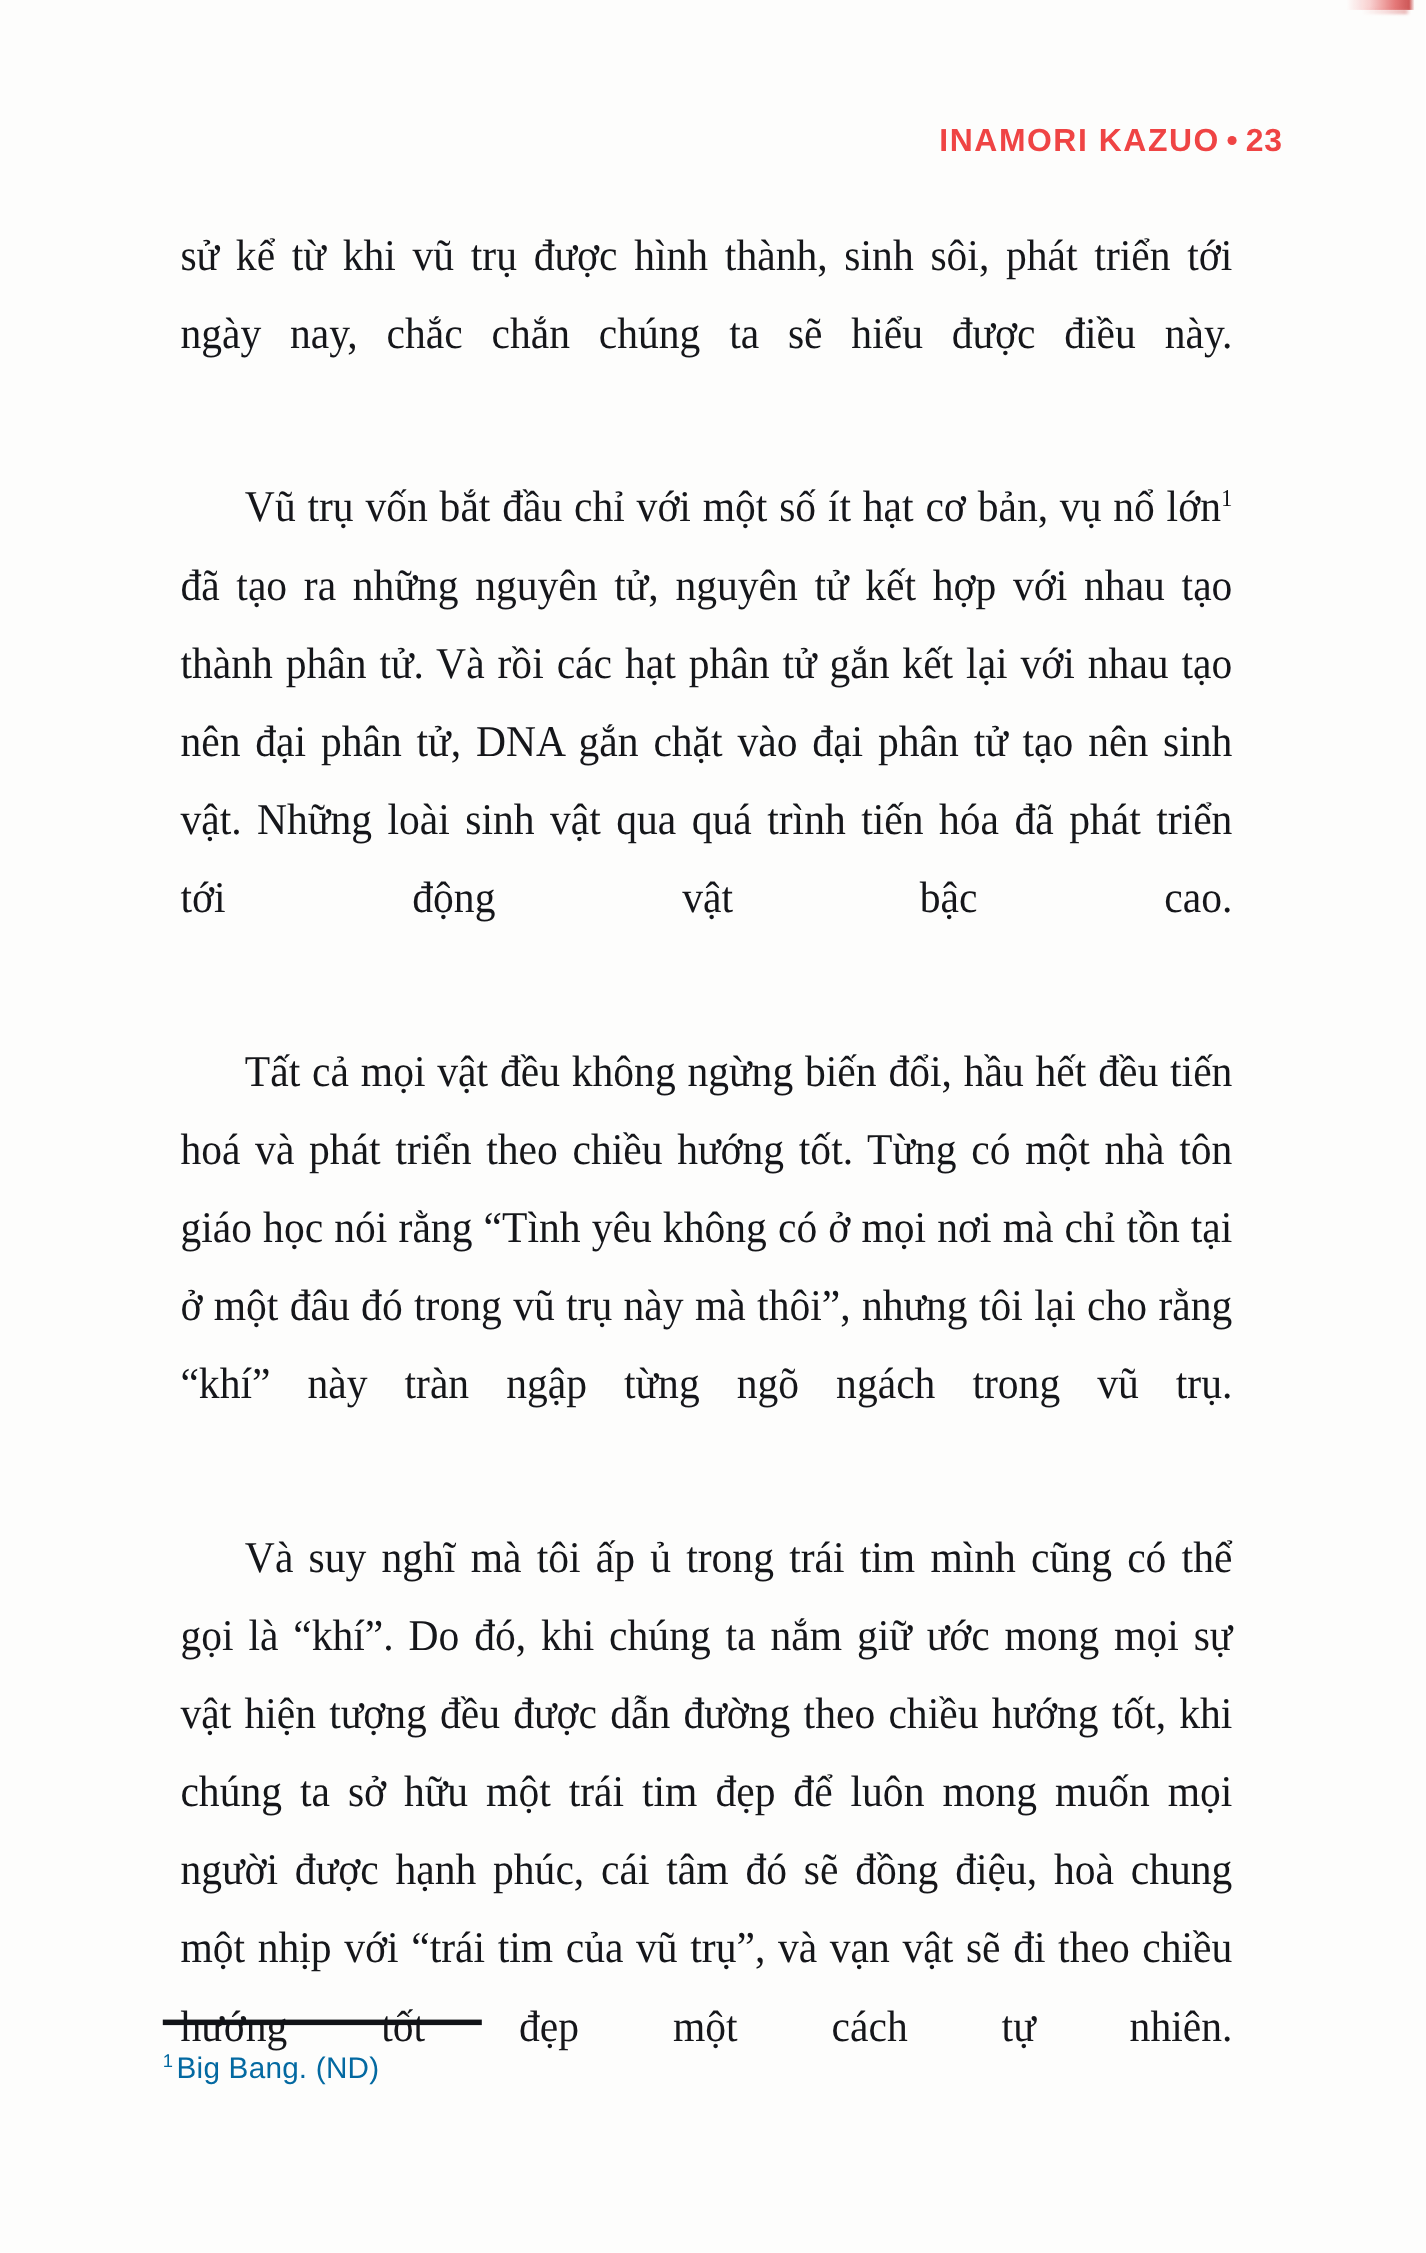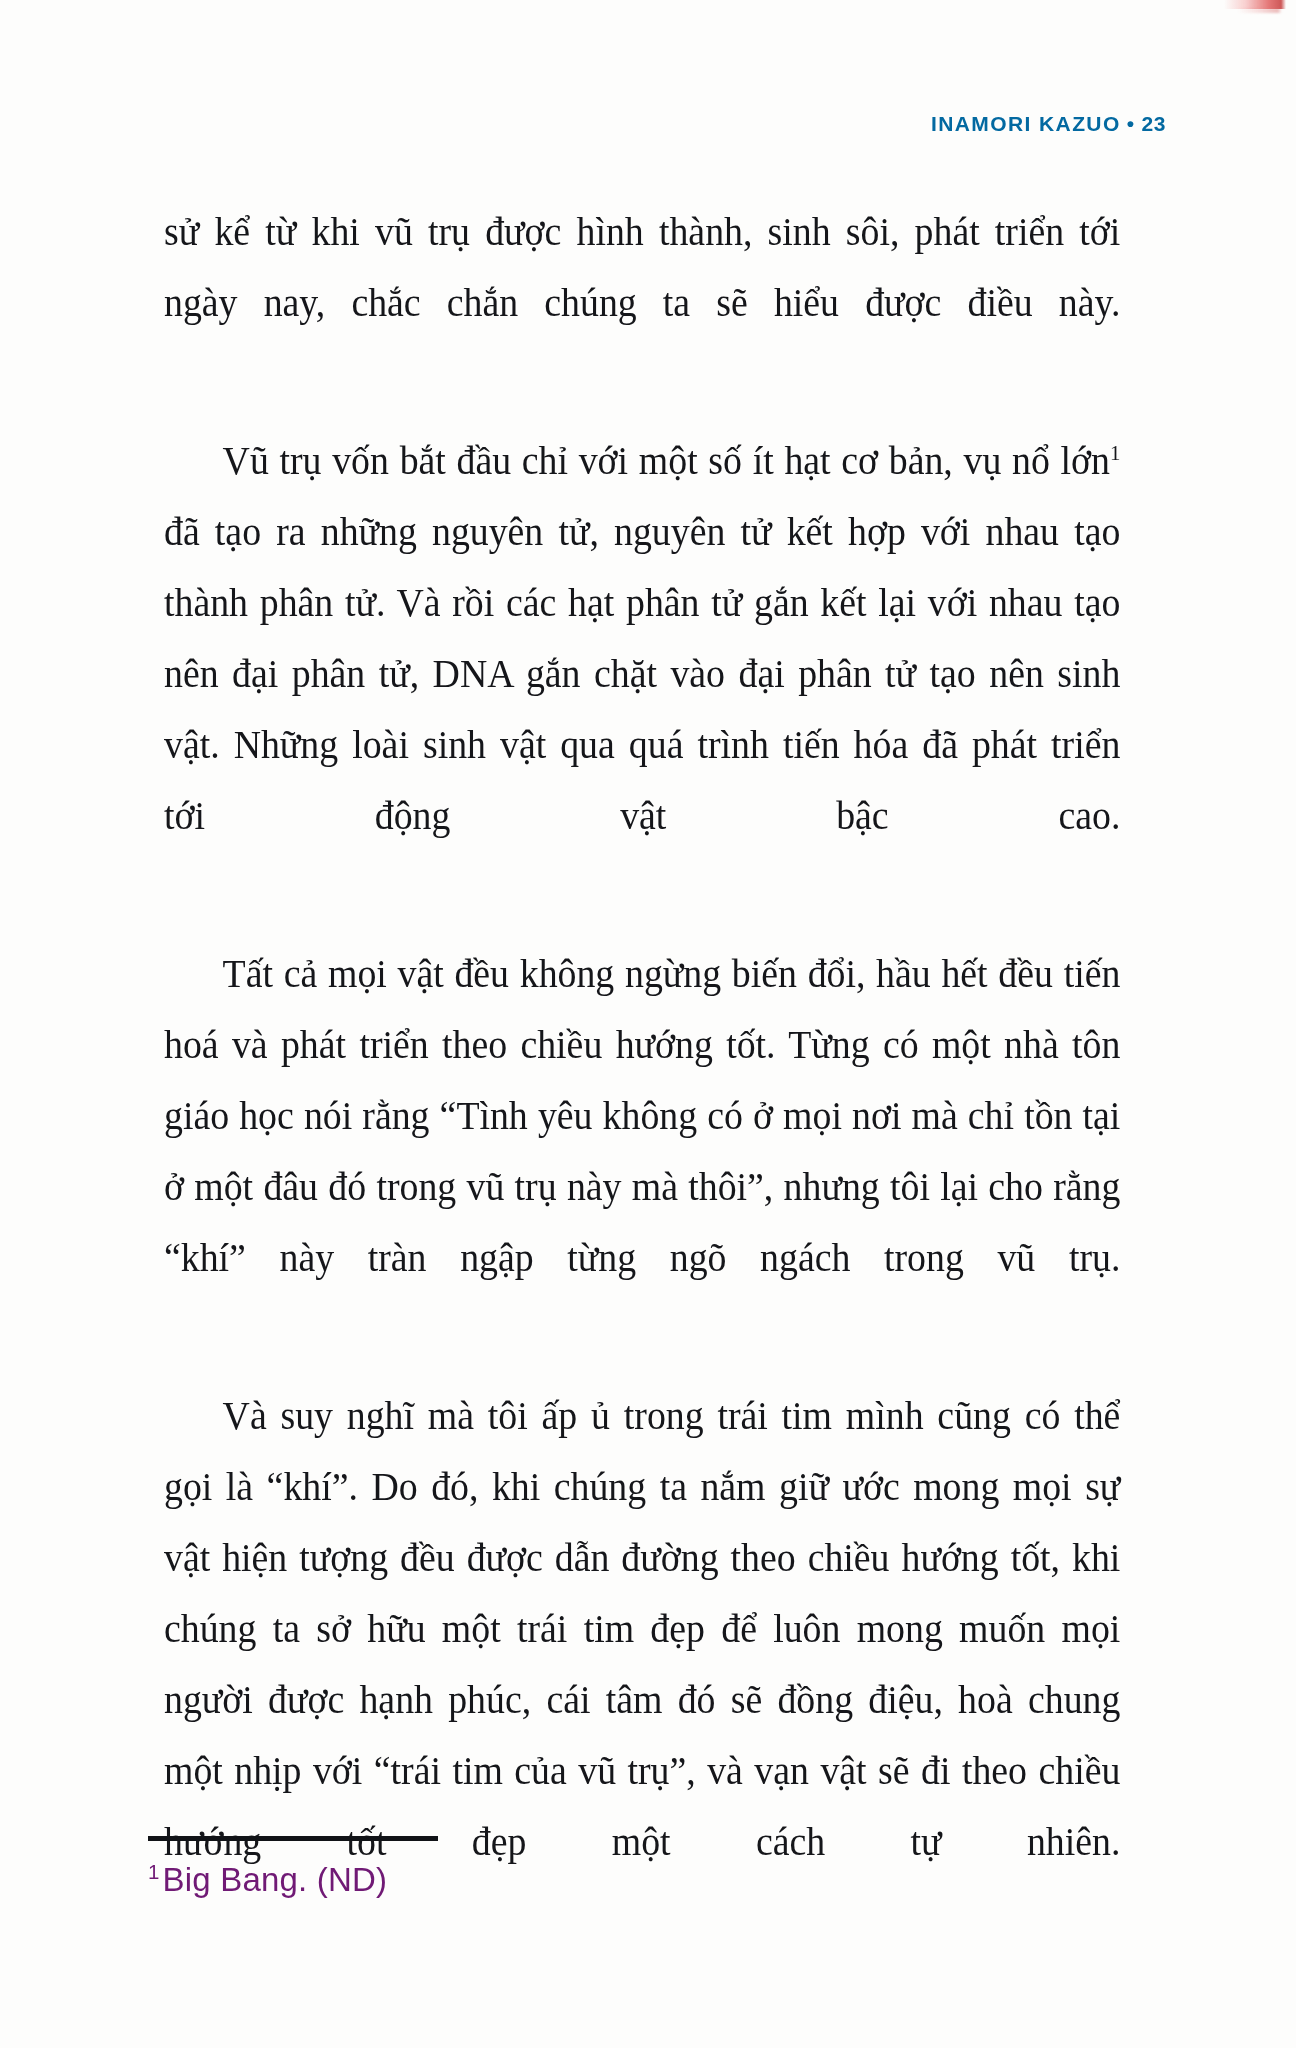--- a/index.html
+++ b/index.html
@@ -44,23 +44,23 @@
     filter: blur(1px);
   }
 
   .running-header {
     position: absolute;
     top: 112px;
     left: 16px;
     right: 130px;
     text-align: right;
     font-family: "Liberation Sans", sans-serif;
-    font-size: 21px;
+    font-size: 29px;
     letter-spacing: 1.4px;
-    color: #0369a1;
+    color: #ef4444;
     font-weight: 600;
   }
   .running-header .folio {
     font-weight: 700;
     letter-spacing: 0.6px;
   }
   .running-header .bullet {
     font-weight: 700;
     padding: 0 6px;
   }
@@ -104,23 +104,23 @@
     width: 1012px;
   }
   .footnote-rule {
     width: 290px;
     height: 5px;
     background: #111317;
     margin: 0 0 22px 0;
   }
   .footnote-text {
     font-family: "Liberation Sans", sans-serif;
-    font-size: 33px;
+    font-size: 27px;
     line-height: 34px;
-    color: #701a75;
+    color: #0369a1;
     letter-spacing: 0.2px;
   }
   .footnote-text sup {
     font-size: 0.62em;
     vertical-align: super;
     line-height: 0;
     padding-right: 3px;
   }
 </style>
 </head>

